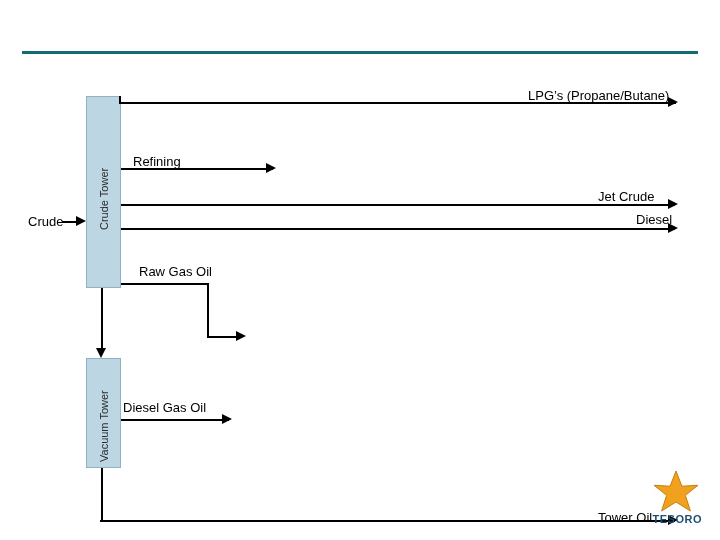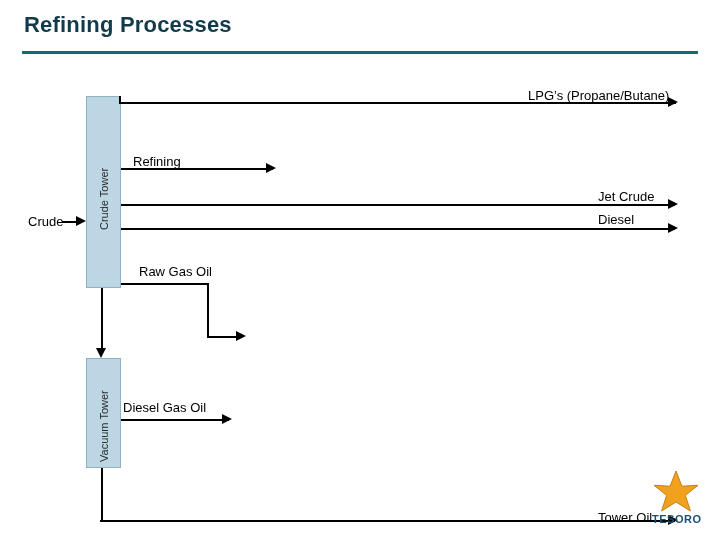--- a/index.html
+++ b/index.html
@@ -130,33 +130,32 @@
     left: 0;
     top: 0;
     width: 48px;
     height: 46px;
   }
   #logo-text {
     position: absolute;
     left: 652px;
     top: 513px;
     width: 50px;
-    text-align: left;
+    text-align: right;
     font-size: 11px;
     font-weight: bold;
     color: #1b4f72;
     letter-spacing: 0.5px;
   }
 </style>
 </head>
 <body>
 
 <div id="slide">
 
-  <div id="title">Refining Processes</div>
   <div id="title-rule"></div>
 
   <div class="tower" id="crude-tower"></div>
   <div class="tower-label" id="crude-tower-label">Crude Tower</div>
 
   <div class="tower" id="vacuum-tower"></div>
   <div class="tower-label" id="vacuum-tower-label">Vacuum Tower</div>
 
   <div class="hline" style="left:62px; top:221px; width:18px;"></div>
   <div class="arrow-right" style="left:76px; top:216px;"></div>
@@ -170,21 +169,21 @@
   <div class="hline" style="left:121px; top:168px; width:152px;"></div>
   <div class="arrow-right" style="left:266px; top:163px;"></div>
   <div class="stream-label" style="left:133px; top:154px;">Refining</div>
 
   <div class="hline" style="left:121px; top:204px; width:554px;"></div>
   <div class="arrow-right" style="left:668px; top:199px;"></div>
   <div class="stream-label" style="left:598px; top:189px;">Jet Crude</div>
 
   <div class="hline" style="left:121px; top:228px; width:554px;"></div>
   <div class="arrow-right" style="left:668px; top:223px;"></div>
-  <div class="stream-label" style="left:578px; top:212px;padding-left:20px;">Diesel</div>
+  <div class="stream-label" style="left:616px; top:212px;padding-left:20px;">Diesel</div>
 
   <div class="hline" style="left:121px; top:283px; width:88px;"></div>
   <div class="vline" style="left:207px; top:283px; height:54px;"></div>
   <div class="hline" style="left:207px; top:336px; width:34px;"></div>
   <div class="arrow-right" style="left:236px; top:331px;"></div>
   <div class="stream-label" style="left:139px; top:264px;">Raw Gas Oil</div>
 
   <div class="vline" style="left:101px; top:288px; height:62px;"></div>
   <div class="arrow-down" style="left:96px; top:348px;"></div>
 

